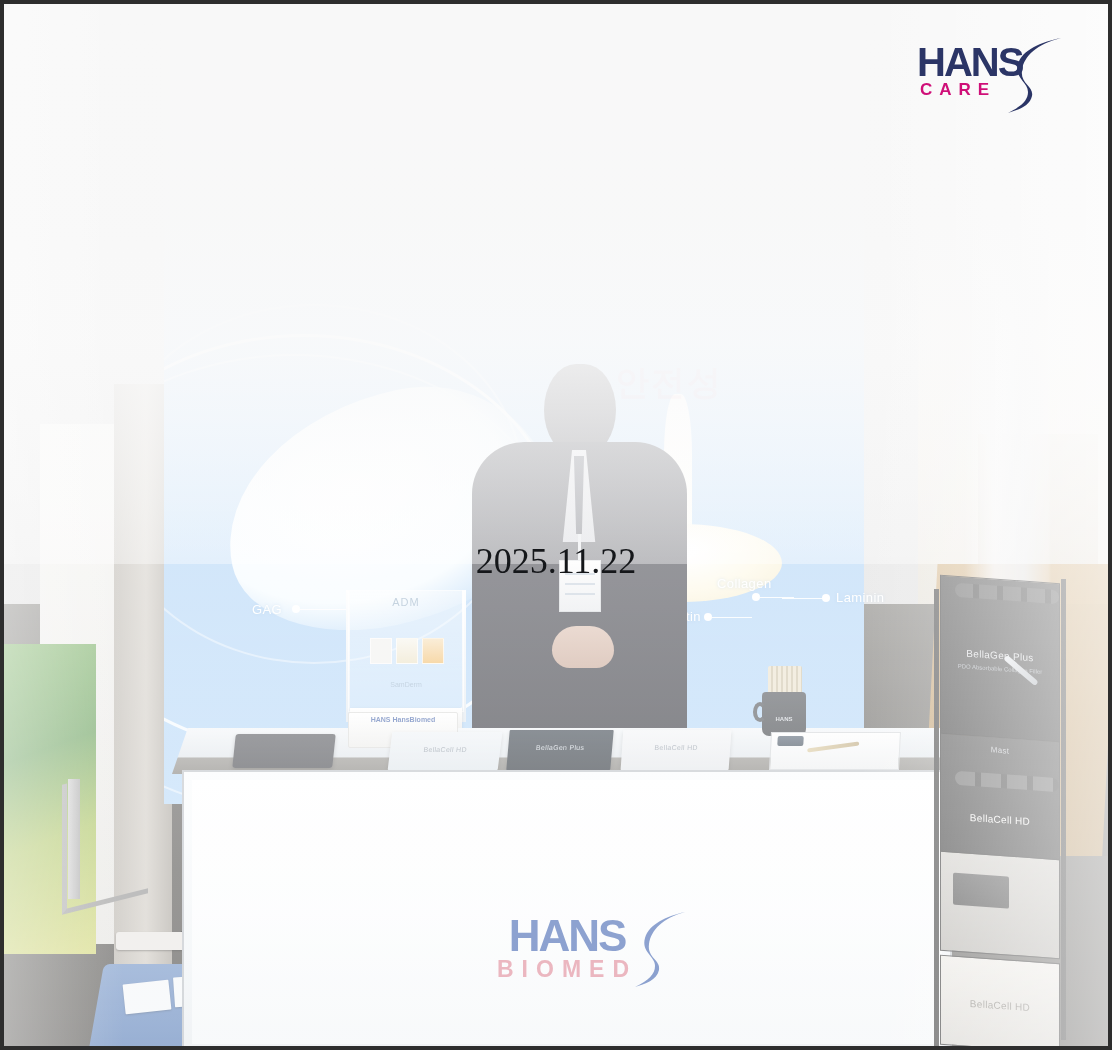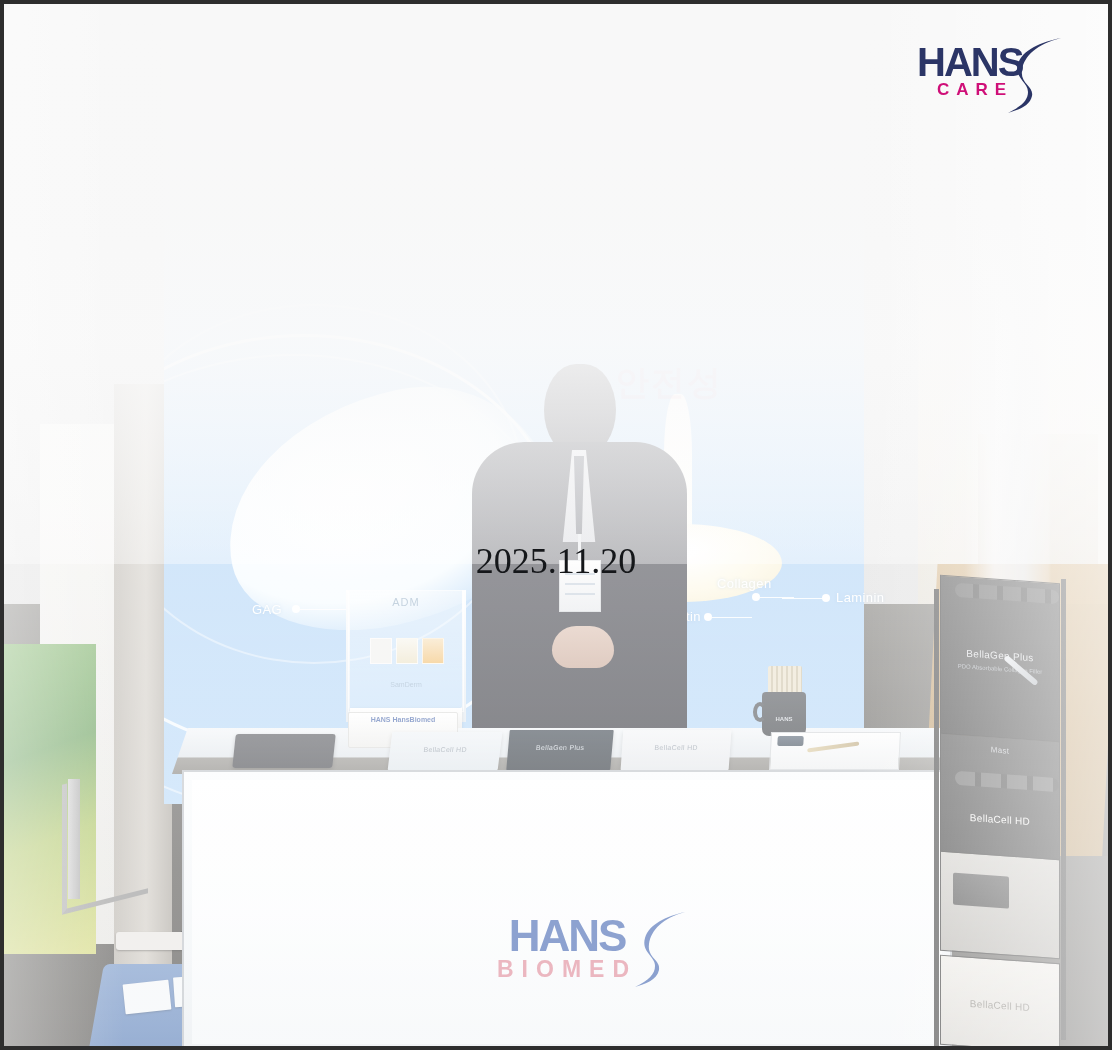--- a/index.html
+++ b/index.html
@@ -343,21 +343,21 @@
   .overlay-text{position:absolute;inset:0;z-index:40;}
   .hans-care-logo{
     position:absolute;right:55px;top:36px;width:140px;height:70px;
   }
   .hc-han{
     position:absolute;left:0;top:4px;
     font-size:40px;font-weight:800;color:#2b3566;letter-spacing:-2px;
     font-family:"Liberation Sans", sans-serif;
   }
   .hc-care{
-    position:absolute;left:20px;top:44px;
+    position:absolute;left:3px;top:44px;
     font-size:17px;font-weight:800;color:#cf0f78;letter-spacing:7px;
   }
   .hc-swoosh{
     position:absolute;right:-6px;top:0;width:66px;height:78px;
   }
 
   .title{
     position:absolute;left:0;right:0;top:402px;
     text-align:center;
     font-size:42px;font-weight:800;color:#111111;
@@ -539,17 +539,17 @@
   <div class="overlay-text">
 
     <div class="hans-care-logo">
       <div class="hc-han">HANS</div>
       <div class="hc-care">CARE</div>
       <svg class="hc-swoosh" viewBox="0 0 66 78">
         <path d="M64 2 C40 8, 27 20, 25 34 C23 48, 37 50, 35 60 C33 70, 21 74, 11 77 C25 70, 31 64, 31 56 C31 46, 17 42, 21 28 C25 14, 44 6, 64 2 Z" fill="#2b3566"></path>
       </svg>
     </div>
 
-    <div class="subtitle">2025.11.20</div>
+    <div class="subtitle">2025.11.22</div>
   </div>
 
   <div class="frame-border"></div>
 </div>
 
 </body></html>

